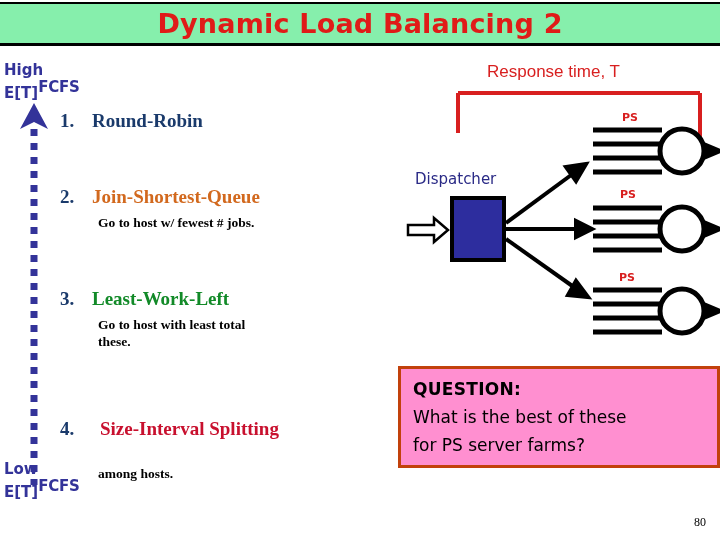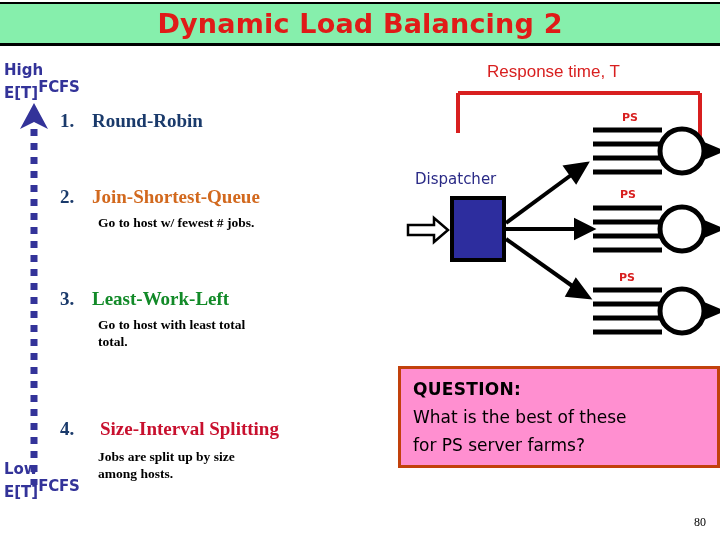--- a/index.html
+++ b/index.html
@@ -190,27 +190,27 @@
 <div class="item-title" id="title-1">Round-Robin</div>
 
 <div class="item-num" id="num-2">2.</div>
 <div class="item-title" id="title-2">Join-Shortest-Queue</div>
 <div class="item-sub" id="sub-2">Go to host w/ fewest # jobs.</div>
 
 <div class="item-num" id="num-3">3.</div>
 <div class="item-title" id="title-3">Least-Work-Left</div>
 <div class="item-sub" id="sub-3">
   <span>Go to host with least total</span><br>
-  <span>total.</span>
+  <span>these.</span>
 </div>
 
 <div class="item-num" id="num-4">4.</div>
 <div class="item-title" id="title-4">Size-Interval Splitting</div>
 <div class="item-sub" id="sub-4">
-  <span>Jobs are split up by size</span><br>
+  <br>
   <span>among hosts.</span>
 </div>
 
 <div id="resp-label">Response time, T</div>
 <div id="dispatcher-label">Dispatcher</div>
 
 <div class="ps-label" id="ps-1">PS</div>
 <div class="ps-label" id="ps-2">PS</div>
 <div class="ps-label" id="ps-3">PS</div>
 

